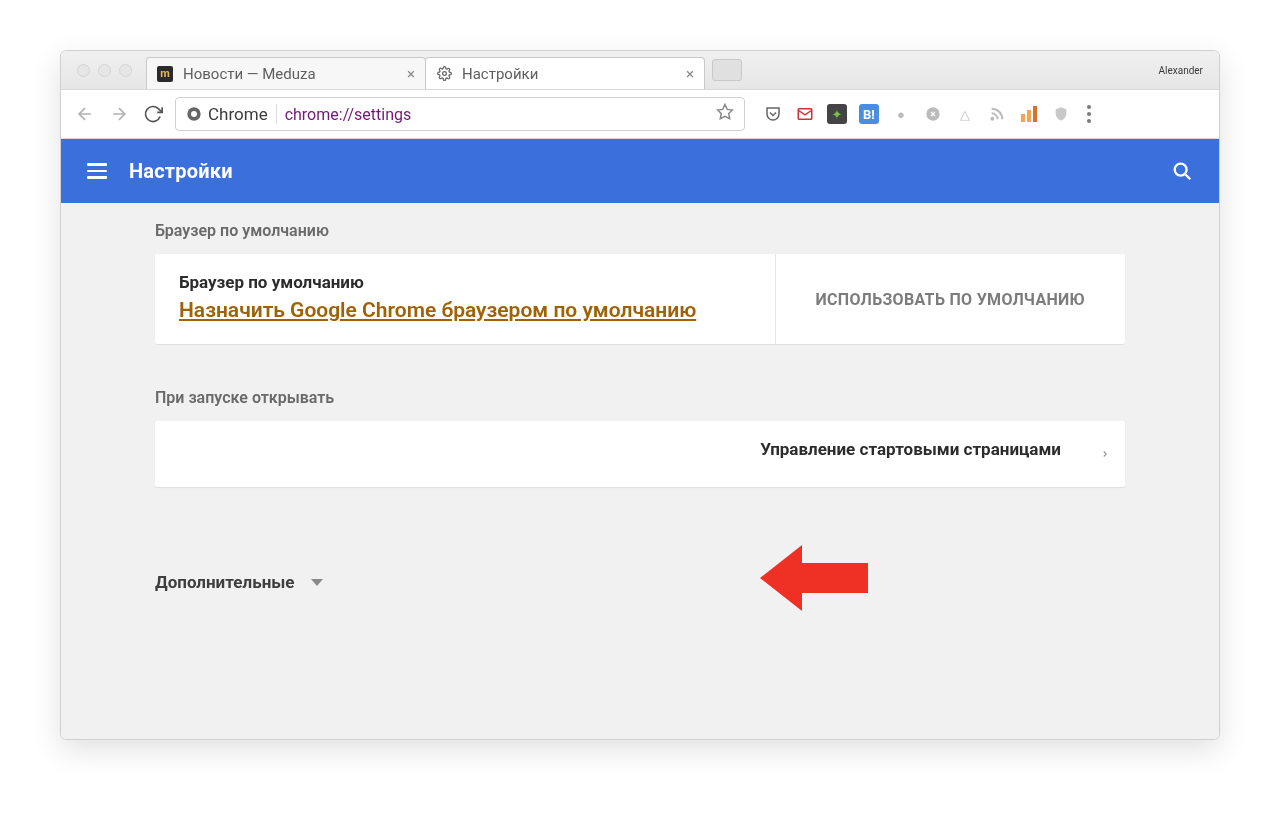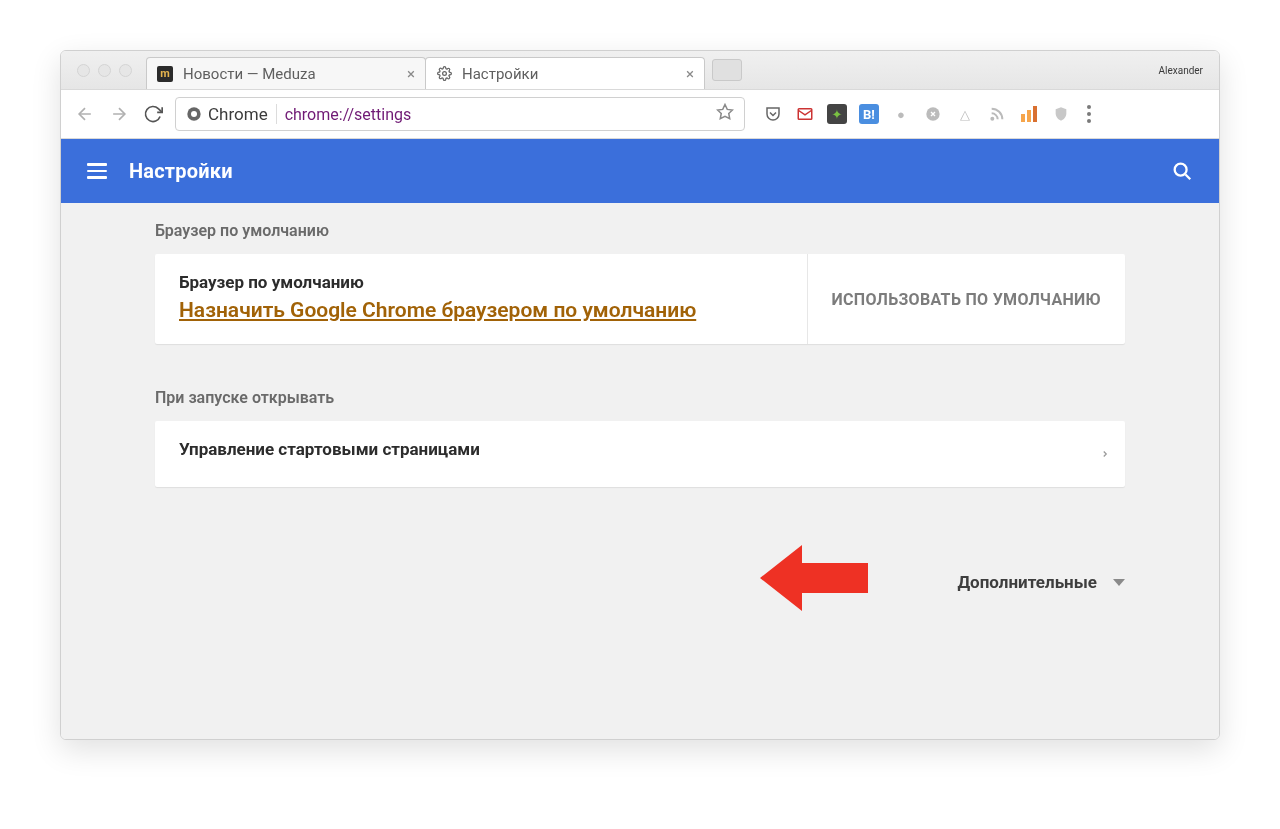--- a/index.html
+++ b/index.html
@@ -179,40 +179,40 @@
     align-items: stretch;
     margin-bottom: 44px;
   }
   .card-left {
     flex: 1;
     padding: 18px 24px 22px 24px;
   }
   .card-right {
     border-left: 1px solid #e7e7e7;
     display: flex; align-items: center; justify-content: center;
-    padding: 0 24px;
+    padding: 0 40px;
   }
   .card-title {
     font-size: 17px; font-weight: 700; color: #2c2c2c;
     margin-bottom: 6px;
   }
   .card-sub {
     font-size: 21px; font-weight: 600; color: #a16207; text-decoration: underline;
   }
   .primary-action {
     font-size: 16px; font-weight: 700; color: #7c7c7c;
     letter-spacing: .3px;
   }
-  .card.clickable { cursor: pointer; }
+  .card.clickable { cursor: pointer; text-align: right; }
   .chevron {
     width: 40px; display: flex; align-items: center; justify-content: center;
     color: #9a9a9a;
   }
   .advanced-row {
-    display: flex; align-items: center; justify-content: flex-end;
+    display: flex; align-items: center; justify-content: flex-start;
     gap: 16px;
     margin-top: 60px;
     position: relative;
     height: 70px;
   }
   .advanced-label {
     font-size: 17px; font-weight: 700; color: #3e3e3e;
   }
   .caret-down {
     width: 0; height: 0;

